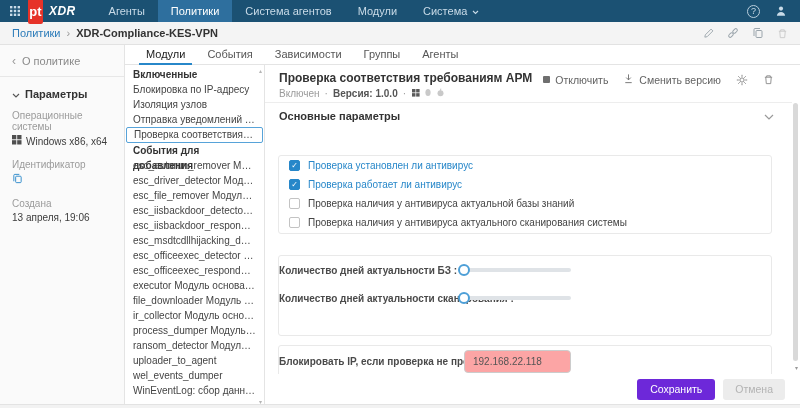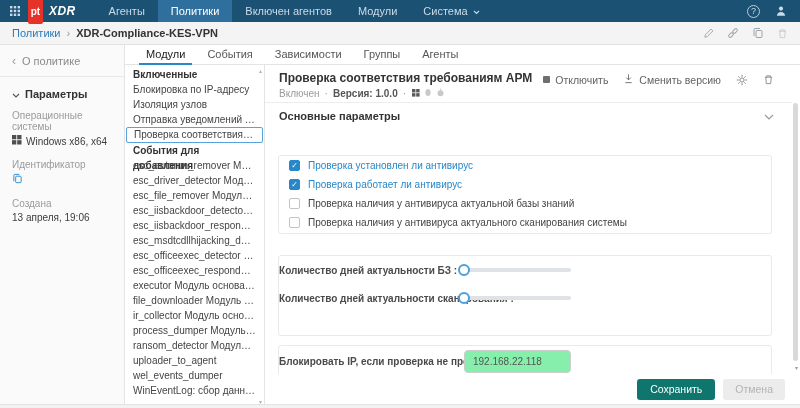--- a/index.html
+++ b/index.html
@@ -4,21 +4,21 @@
 <style>
   * { margin:0; padding:0; box-sizing:border-box; }
   html,body { width:800px; height:408px; }
   body { font-family:"Liberation Sans", sans-serif; color:#444; background:#fff; overflow:hidden; }
   .app { position:relative; width:800px; height:408px; overflow:hidden; background:#fff; }
   .spacer { flex:1; }
 
   
   .topbar { display:flex; align-items:center; height:22px; background:var(--topbar-bg,#1b5173); color:#c9dbe8; font-size:11px; }
   .apps-btn { display:flex; align-items:center; padding:0 8px 0 10px; height:100%; cursor:pointer; }
-  .logo { width:15px; height:25px; border-radius:2px; background:var(--logo-bg,#e63228); color:#fff; font-weight:bold; font-size:10px; display:flex; align-items:center; justify-content:center; margin-right:6px; }
+  .logo { width:15px; height:25px; border-radius:2px; background:var(--logo-bg,#e63228); color:#fff; font-weight:bold; font-size:13px; display:flex; align-items:center; justify-content:center; margin-right:6px; }
   .product { color:#fff; font-weight:bold; font-size:12px; margin-right:20px; letter-spacing:.4px;font-style:italic; }
   .nav { display:flex; height:100%; }
   .nav-item { display:flex; align-items:center; gap:5px; padding:0 13px; height:100%; color:#c9dbe8; cursor:pointer; white-space:nowrap; }
   .nav-item.active { background:var(--topbar-active-bg,#2e6f9e); color:#fff; }
   .help-icon { width:13px; height:13px; border:1px solid #b9cedd; border-radius:50%; font-size:9px; display:flex; align-items:center; justify-content:center; margin-right:15px; cursor:pointer; }
   .user-btn { margin-right:13px; display:flex; cursor:pointer; }
 
   
   .crumbbar { display:flex; align-items:center; height:23px; background:#f4f4f4; border-bottom:1px solid #e2e2e2; padding:0 12px; font-size:11px; gap:6px; }
   .crumb-link { color:var(--link,#2b7bb9); cursor:pointer; }
@@ -78,24 +78,24 @@
   .panel.sliders { top:190px; height:81px; padding-top:4px; }
   .sl-row { display:flex; align-items:center; height:16px; margin-top:2px; }
   .sl-row + .sl-row { margin-top:12px; }
   .sl-label { width:178px; text-align:right; font-size:10px; font-weight:bold; color:#4a4a4a; flex-shrink:0; white-space:nowrap; }
   .sl-track { width:107px; height:4px; background:#dfe3e7; border-radius:2px; margin-left:7px; position:relative; cursor:pointer; }
   .sl-fill { height:4px; background:var(--accent,#2787c9); border-radius:2px; position:relative; }
   .sl-handle { position:absolute; right:-6px; top:-4px; width:12px; height:12px; background:#fff; border:2px solid #4d9fd7; border-radius:50%; cursor:grab; }
   .panel.ipp { top:280px; height:60px; padding-top:4px; }
   .ip-row { display:flex; align-items:center; }
   .ip-label { width:178px; text-align:right; font-size:10px; font-weight:bold; color:#4a4a4a; flex-shrink:0; white-space:nowrap; }
-  .ip-input { width:107px; height:23px; margin-left:7px; border:1px solid #ccc; border-radius:4px; padding:0 8px; font-size:10px; color:#555; font-family:inherit; outline:none; background:#86efac; }
+  .ip-input { width:107px; height:23px; margin-left:7px; border:1px solid #ccc; border-radius:4px; padding:0 8px; font-size:10px; color:#555; font-family:inherit; outline:none; background:#fca5a5; }
   .dfooter { position:absolute; left:0; right:0; bottom:4px; height:30px; background:#fff; display:flex; align-items:center; justify-content:flex-end; padding-right:15px; gap:8px; }
   .btn { height:21px; border:none; border-radius:3px; font-size:10.5px; font-family:inherit; cursor:pointer; }
-  .btn.save { background:#0f766e; color:#fdfefe; padding:0 13px; }
+  .btn.save { background:#6d28d9; color:#fdfefe; padding:0 13px; }
   .btn.cancel { background:#ececec; color:#b3b3b3; padding:0 12px; }
   .vthumb { position:absolute; right:2px; top:38px; width:5px; height:258px; background:#d9d9d9; border-radius:3px; cursor:pointer; }
   .varrow { position:absolute; right:2px; bottom:37px; color:#9a9a9a; font-size:6px; line-height:6px; cursor:pointer; }
   .bottom-strip { position:absolute; left:0; right:0; bottom:0; height:4px; background:#f2f2f2; border-top:1px solid #e3e3e3; }
 </style>
 </head>
 <body>
 
 <div class="app">
 
@@ -116,21 +116,21 @@
     <span class="logo">pt</span>
     <span class="product">XDR</span>
     <nav class="nav">
       <a class="nav-item">
           <span>Агенты</span>
         </a>
       <a class="nav-item active">
           <span>Политики</span>
         </a>
       <a class="nav-item">
-          <span>Включен агентов</span>
+          <span>Система агентов</span>
         </a>
       <a class="nav-item">
           <span>Модули</span>
         </a>
       <a class="nav-item">
         <span>Система</span>
         <span><svg width="7" height="5" viewBox="0 0 7 5" fill="none">
               <path d="M1 1l2.5 2.5L6 1" stroke="#c9dbe8" stroke-width="1.1"></path>
             </svg></span>
       </a>

